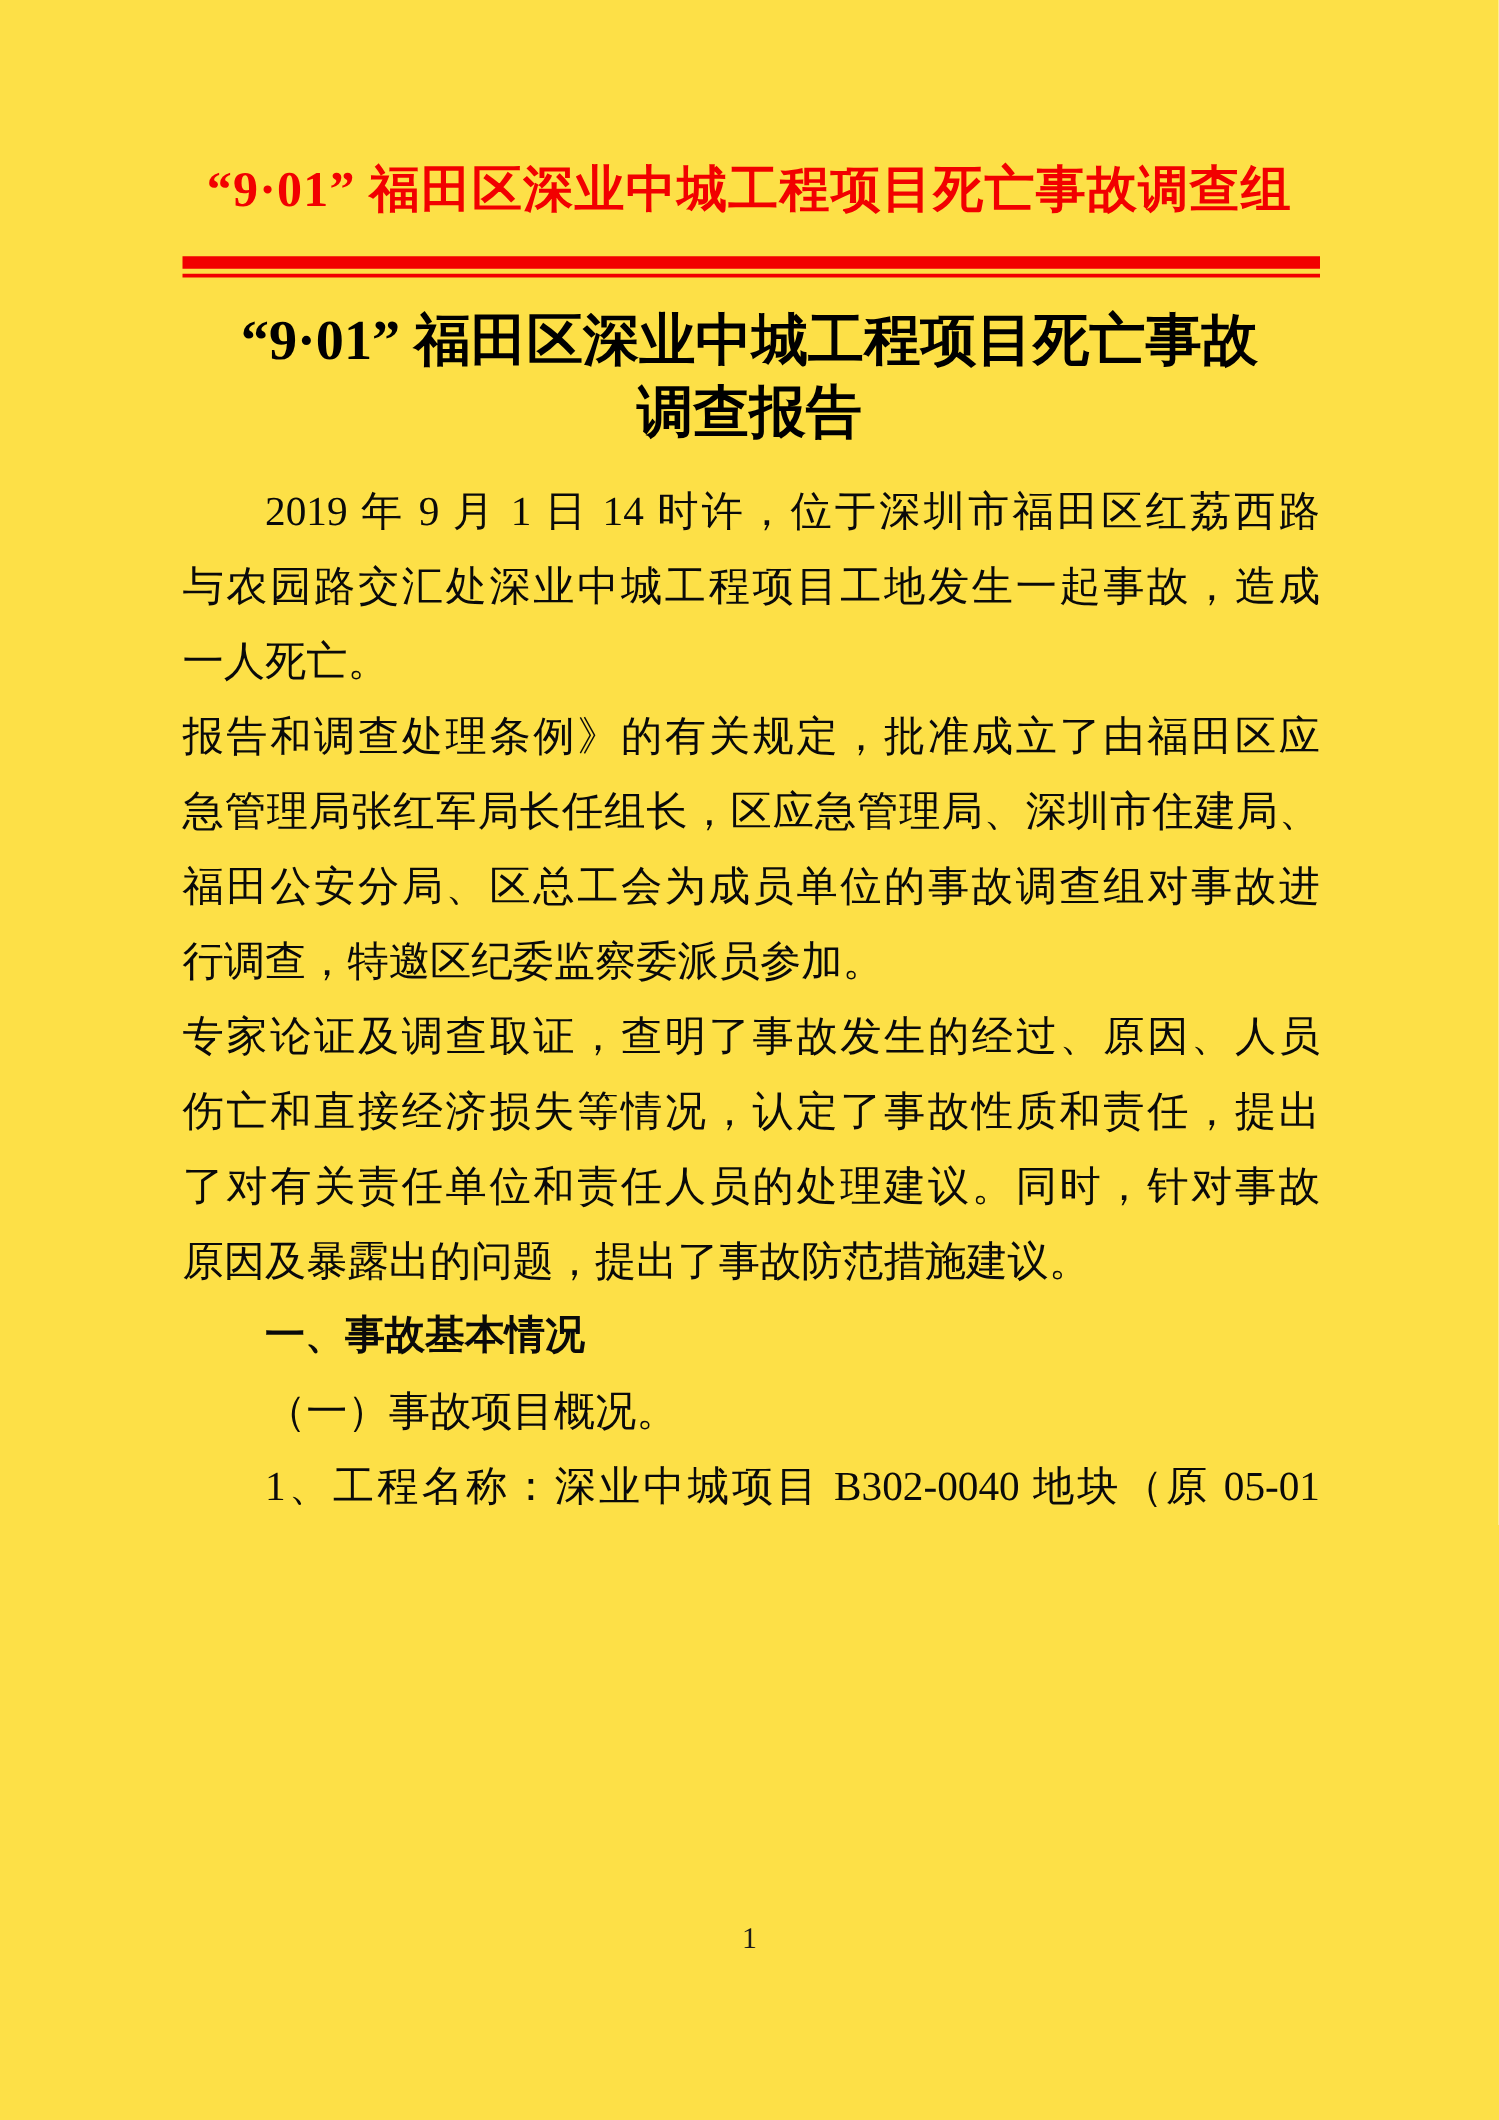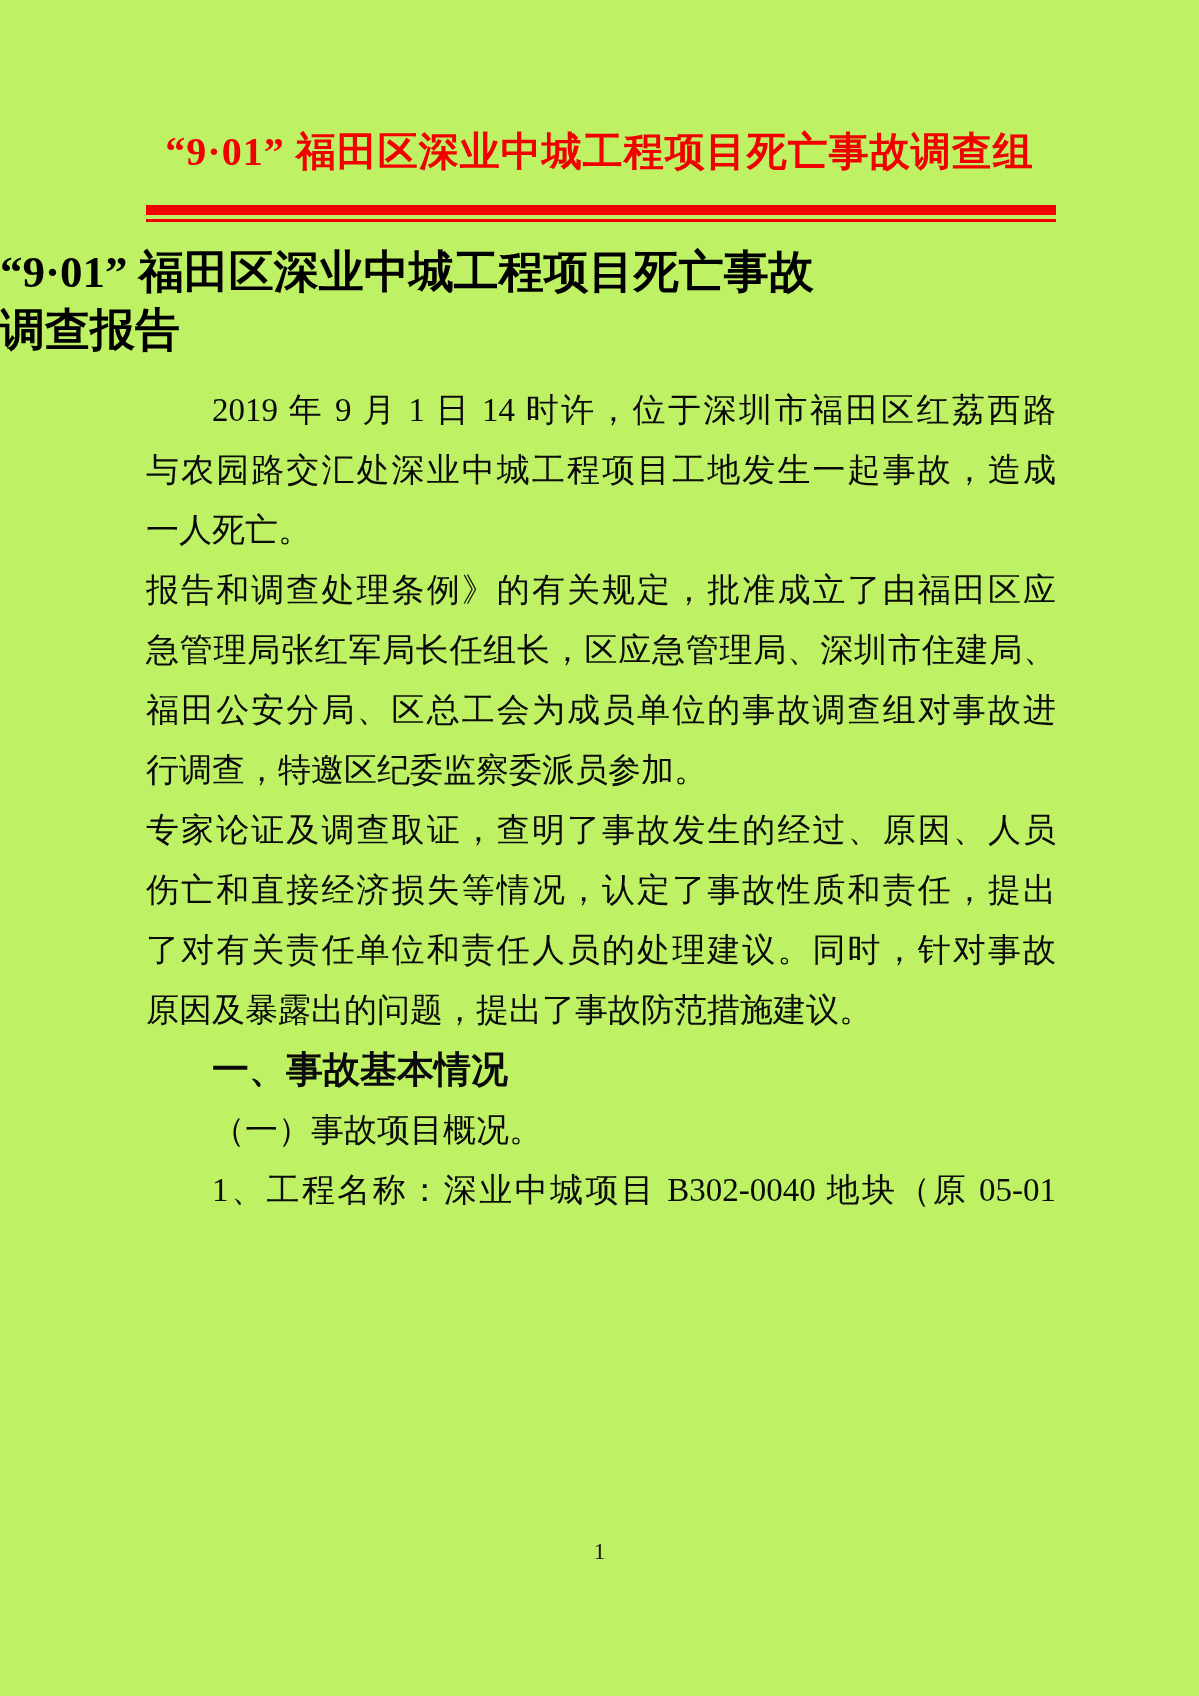--- a/index.html
+++ b/index.html
@@ -1,21 +1,21 @@
 <!DOCTYPE html>
 <html style="--accent-red: #f20000;"><head>
 <meta charset="utf-8">
 <style>
   :root { --accent-red: #f20000; }
   html, body { margin: 0; padding: 0; background: #ffffff; }
   .page {
     position: relative;
     width: 1199px;
     height: 1696px;
-    background: #bef264;
+    background: #fde047;
     overflow: hidden;
     font-family: "Liberation Serif", "DejaVu Serif", serif;
     color: #000000;
   }
   .red-banner-text {
     position: absolute;
     top: 124px;
     left: 0;
     width: 100%;
     text-align: center;
@@ -32,20 +32,21 @@
     background: var(--accent-red);
   }
   .rule.thick { top: 205px; height: 10px; }
   .rule.thin  { top: 219px; height: 3px; }
   .doc-title {
     position: absolute;
     top: 243px;
     left: 0;
     width: 100%;
     margin: 0;
+    text-align: center;
     font-size: 45px;
     line-height: 58px;
     font-weight: bold;
     font-family: "Liberation Serif", "DejaVu Serif", serif;
     color: #000000;
   }
   .body-lines {
     position: absolute;
     top: 380px;
     left: 146px;
@@ -54,23 +55,23 @@
     line-height: 60px;
     color: #0a0a0a;
   }
   .line { min-height: 60px; }
   .line.indent { padding-left: 66px; }
   .line.fill {
     text-align: justify;
     text-align-last: justify;
   }
   .line.heading {
-    font-family: Liberation Sans, sans-serif;
+    font-family: Liberation Mono, monospace;
     font-weight: 700;
-    font-size: 37px;
+    font-size: 32px;
   }
   .line.heading .heavy { font-weight: 900; }
   .page-number {
     position: absolute;
     top: 1538px;
     left: 0;
     width: 100%;
     text-align: center;
     font-size: 24px;
     color: #1a1a1a;

